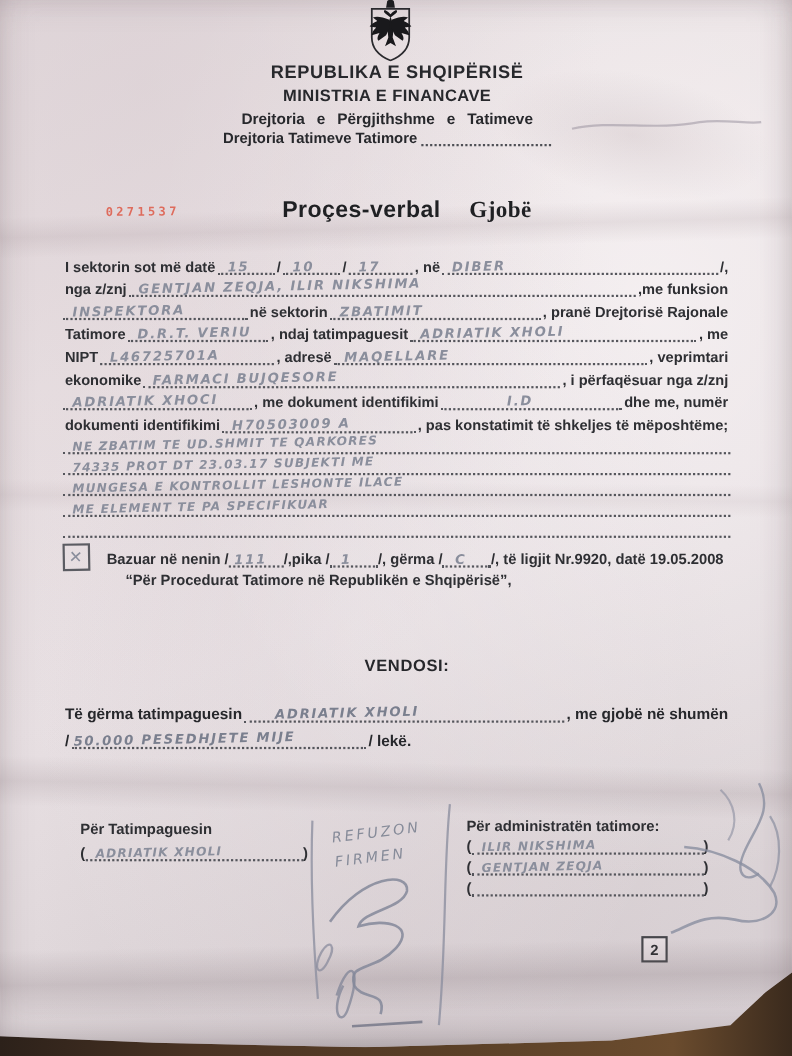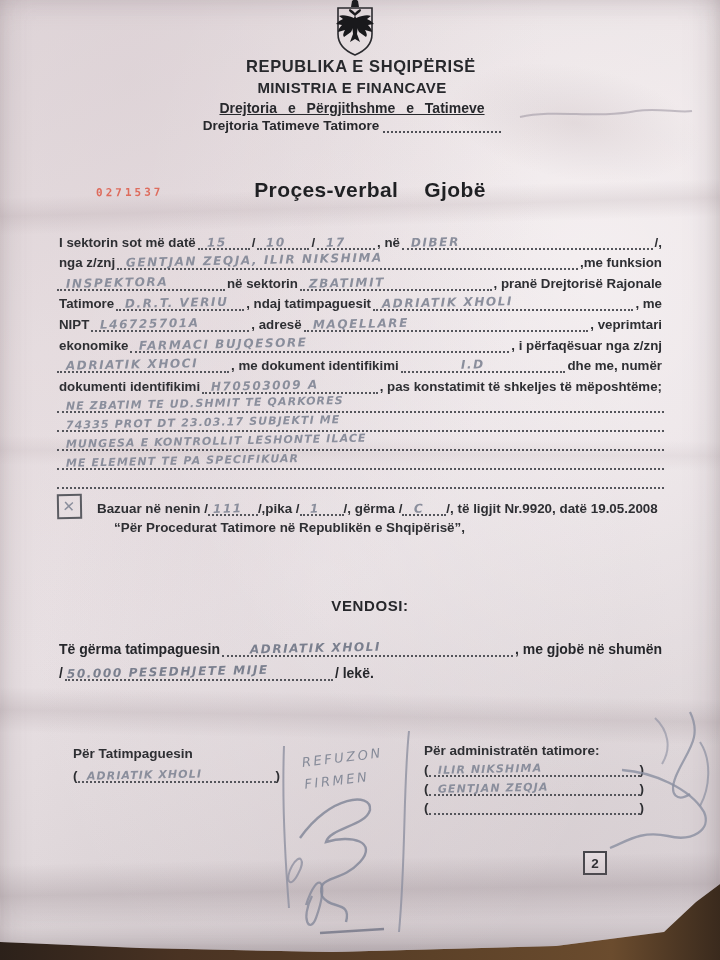--- a/index.html
+++ b/index.html
@@ -28,28 +28,28 @@
   .cr2{top:438px;height:30px;background:linear-gradient(to bottom,transparent,rgba(140,120,126,.09),transparent);transform:rotate(.5deg);}
   .cr3{top:693px;height:46px;background:linear-gradient(to bottom,transparent,rgba(130,112,118,.16),transparent);transform:rotate(1deg);}
   .cr4{top:858px;height:64px;background:linear-gradient(to bottom,transparent,rgba(118,102,108,.22),transparent);transform:rotate(-1deg);}
   .cr5{left:430px;top:58px;width:290px;height:130px;background:radial-gradient(ellipse at center,rgba(150,128,134,.16),transparent 62%);transform:rotate(10deg);}
   .abs{position:absolute;}
 
   
   .hdr{position:absolute;top:57px;left:0;width:704px;text-align:center;color:#27282c;}
   .hdr .h1{font-size:16.5px;font-weight:700;letter-spacing:.6px;padding-left:18px;}
   .hdr .h2{font-size:15px;font-weight:700;letter-spacing:.4px;margin-top:3px;}
-  .hdr .h3{font-size:14px;font-weight:700;word-spacing:7px;margin-top:4px;text-decoration:underline;}
+  .hdr .h3{font-size:14px;font-weight:700;word-spacing:7px;margin-top:4px;}
   .hdr .h4{font-size:13.5px;font-weight:700;margin-top:2px;display:flex;justify-content:center;align-items:flex-end;}
   .hdr .h4 .dots{width:118px;border-bottom:2px dotted #4f5056;height:12px;margin-left:4px;}
 
   .serial{position:absolute;left:96px;top:186px;font-family:"DejaVu Sans Mono",monospace;
     font-size:11px;font-weight:700;letter-spacing:3px;color:#de5a48;opacity:.85;transform:rotate(-.5deg);}
   .title{position:absolute;top:178px;left:0;width:740px;text-align:center;font-size:21px;font-weight:700;color:#1f2023;letter-spacing:.4px;}
-  .title .t2{margin-left:26px;}
+  .title .t2{margin-left:26px;font-family:Liberation Serif, serif;}
 
   
   .bodyblock{position:absolute;left:57px;top:229px;width:607px;color:#2e2f33;}
   .bl{display:flex;align-items:flex-end;height:20.6px;font-size:13.3px;font-weight:700;}
   .hwl{height:19px;}
   .lbl{white-space:nowrap;padding:0 2px;}
   .fill{flex:1 1 auto;border-bottom:2px dotted #54555b;height:100%;display:flex;align-items:flex-end;min-width:18px;position:relative;}
   .fill.fx{flex:0 0 auto;}
   .hw{font-family:"DejaVu Sans",sans-serif;font-style:italic;color:#8a8e9c;font-size:12px;
       letter-spacing:1.6px;white-space:nowrap;display:inline-block;transform:rotate(-1.2deg) translateY(1px);

